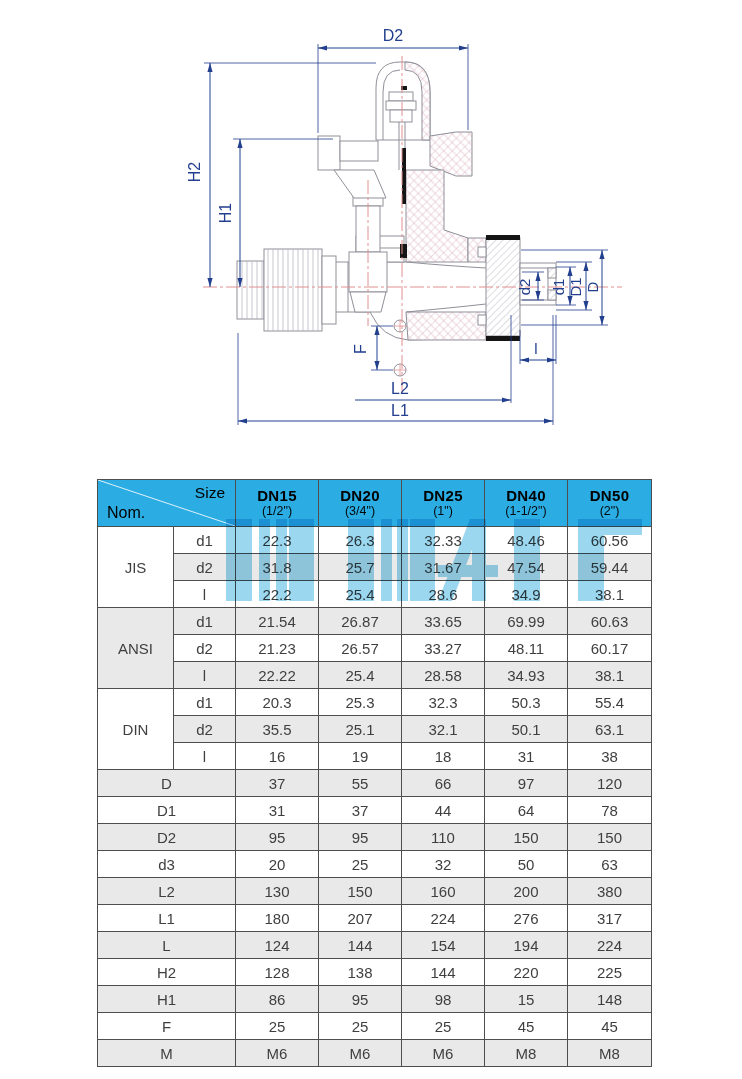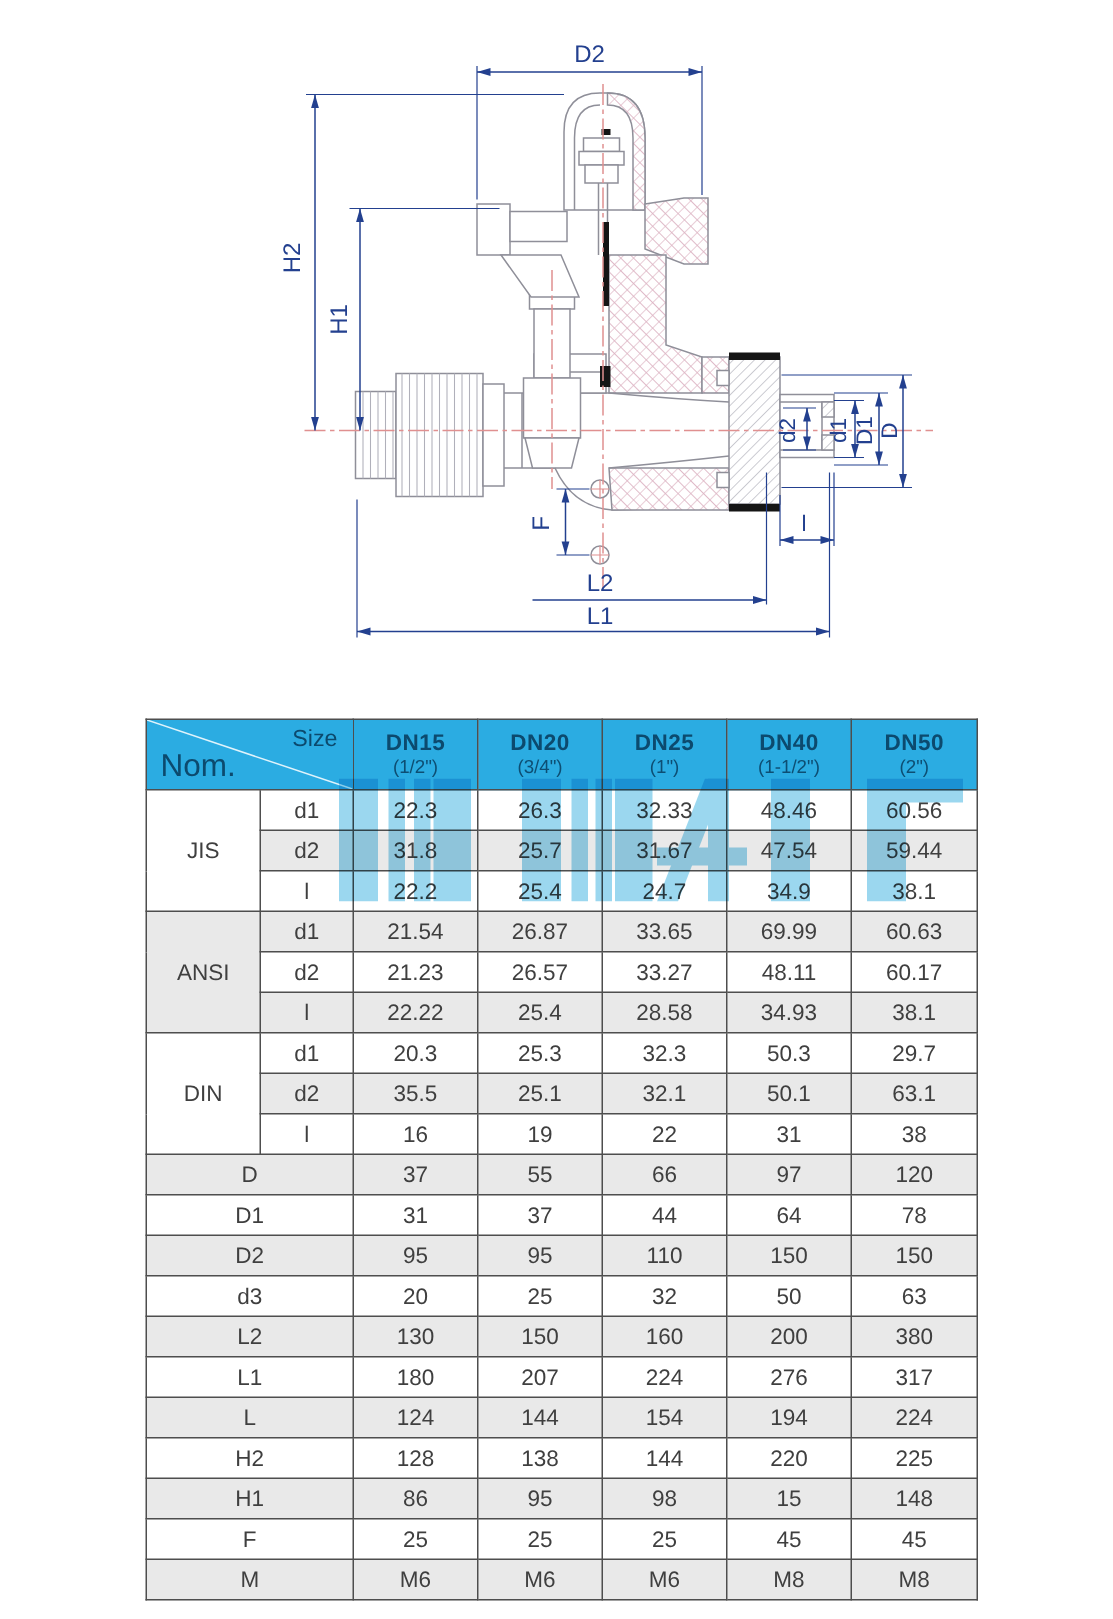--- a/index.html
+++ b/index.html
@@ -4,27 +4,27 @@
 <style>
   html,body{margin:0;padding:0;background:#ffffff;}
   body{width:742px;height:1079px;position:relative;font-family:"Liberation Sans",sans-serif;}
   .stage{position:absolute;inset:0;overflow:hidden;background:#fff;}
   svg.draw{position:absolute;left:0;top:0;}
 
   
   table.spec{position:absolute;left:97px;top:479px;border-collapse:collapse;table-layout:fixed;}
   table.spec td{border:1px solid #4e4e4e;text-align:center;vertical-align:middle;
     font-size:15px;color:#3f3f3f;padding:0;height:26px;line-height:1;}
-  tr.hrow td{background:#2bace2;color:#0c4a6e;border:1px solid #4e4e4e;height:46px;}
+  tr.hrow td{background:#2bace2;color:#000000;border:1px solid #4e4e4e;height:46px;}
   tr.hrow td.hcol{border-left:1px solid #1b85b8;}
   td.corner{position:relative;}
   .hname{font-size:15px;letter-spacing:.3px;font-weight:bold;}
   .hsub{font-size:12.5px;margin-top:2px;opacity:.95;}
   .corner .sizeLbl{position:absolute;top:5px;right:10px;font-size:15.5px;}
-  .corner .nomLbl{position:absolute;bottom:5px;left:9px;font-size:21px;}
+  .corner .nomLbl{position:absolute;bottom:5px;left:9px;font-size:16px;}
   .corner svg{position:absolute;inset:0;width:100%;height:100%;}
   tr.w td{background:#ffffff;}
   tr.g td{background:#e9e9e9;}
   td.gw{background:#ffffff !important;font-size:15.5px;}
   td.gg{background:#e9e9e9 !important;font-size:15.5px;}
   td.lab,td.lab2{font-size:15px;}
 
   
   svg.wm{position:absolute;left:226px;top:519px;opacity:.5;mix-blend-mode:multiply;pointer-events:none;}
 </style>
@@ -260,21 +260,21 @@
         <td>31.8</td>
         <td>25.7</td>
         <td>31.67</td>
         <td>47.54</td>
         <td>59.44</td>
       </tr>
       <tr class="w">
         <td class="lab">l</td>
         <td>22.2</td>
         <td>25.4</td>
-        <td>24.7</td>
+        <td>28.6</td>
         <td>34.9</td>
         <td>38.1</td>
       </tr>
 
       <tr class="g">
         <td class="gg" rowspan="3">ANSI</td>
         <td class="lab">d1</td>
         <td>21.54</td>
         <td>26.87</td>
         <td>33.65</td>
@@ -298,35 +298,35 @@
         <td>38.1</td>
       </tr>
 
       <tr class="w">
         <td class="gw" rowspan="3">DIN</td>
         <td class="lab">d1</td>
         <td>20.3</td>
         <td>25.3</td>
         <td>32.3</td>
         <td>50.3</td>
-        <td>29.7</td>
+        <td>55.4</td>
       </tr>
       <tr class="g">
         <td class="lab">d2</td>
         <td>35.5</td>
         <td>25.1</td>
         <td>32.1</td>
         <td>50.1</td>
         <td>63.1</td>
       </tr>
       <tr class="w">
         <td class="lab">l</td>
         <td>16</td>
         <td>19</td>
-        <td>22</td>
+        <td>18</td>
         <td>31</td>
         <td>38</td>
       </tr>
 
       <tr class="g">
         <td class="lab2" colspan="2">D</td>
         <td>37</td>
         <td>55</td>
         <td>66</td>
         <td>97</td>

